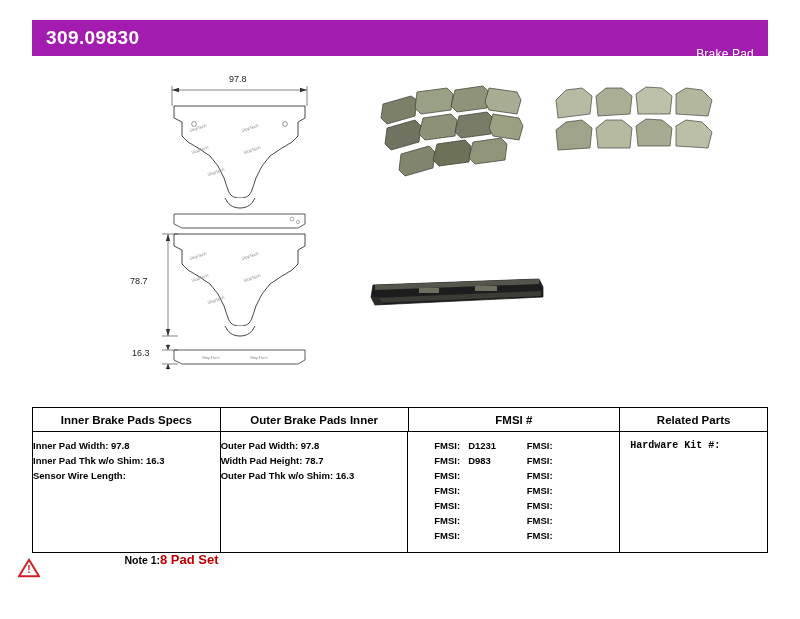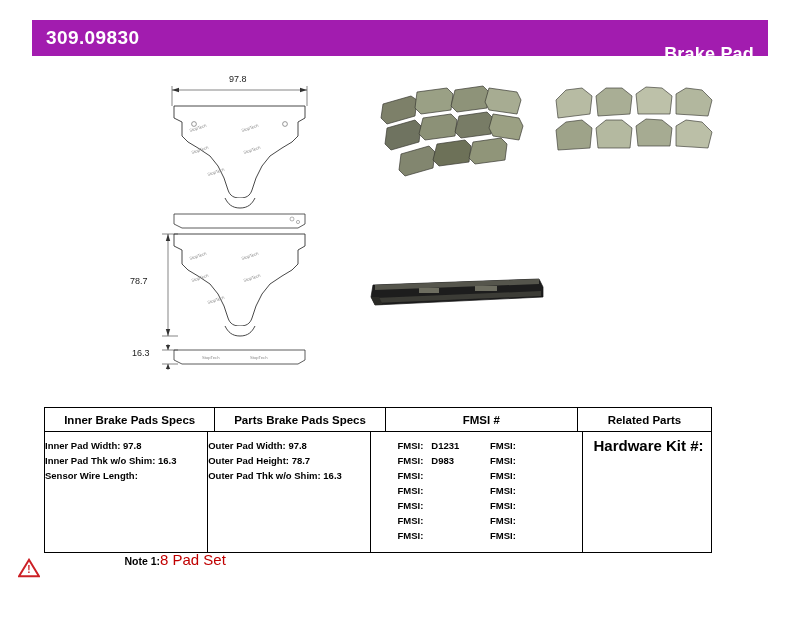--- a/index.html
+++ b/index.html
@@ -28,22 +28,22 @@
     padding: 0 14px;
   }
   .header .part-number {
     color: #ffffff;
     font-size: 19px;
     font-weight: bold;
     letter-spacing: 0.4px;
   }
   .header .doc-type {
     color: #ffffff;
-    font-size: 18px;
-    font-weight: bold;
+    font-size: 12px;
+    font-weight: normal;
     letter-spacing: 0.2px;
     margin-top: 32px;
   }
 
   
   .drawing-area {
     position: absolute;
     left: 32px; top: 62px;
     width: 736px; height: 330px;
   }
@@ -53,24 +53,23 @@
     position: absolute;
     font-size: 9px;
     color: #222;
     font-family: "Liberation Sans", sans-serif;
   }
 
   
   .spec-table {
     position: absolute;
     left: 32px; top: 407px;
-    width: 668px;
+    width: 736px;
     border: 1px solid #000;
     border-collapse: collapse;
-    margin-left: 12px;
   }
   .spec-table .row {
     display: flex;
   }
   .spec-table .hdr {
     border-bottom: 1px solid #000;
   }
   .col {
     border-right: 1px solid #000;
   }
@@ -108,25 +107,26 @@
   .fmsi-row {
     font-size: 9.5px;
     line-height: 15px;
     font-weight: bold;
     color: #000;
     white-space: nowrap;
   }
   .fmsi-row .num { padding-left: 8px; font-weight: bold; }
 
   .related {
-    font-size: 15px;
+    font-size: 10px;
     font-weight: bold;
     padding-left: 10px;
     line-height: 15px;
     color: #000;
+    font-family: Liberation Mono, monospace;
   }
 
   
   .notes {
     position: absolute;
     left: 48px; top: 552px;
     width: 700px;
   }
   .note-row {
     display: flex;
@@ -134,22 +134,22 @@
     line-height: 16px;
   }
   .note-label {
     font-size: 10.5px;
     font-weight: bold;
     color: #000;
     width: 112px;
     text-align: right;
   }
   .note-value {
-    font-size: 15px;
-    font-weight: normal;
+    font-size: 13px;
+    font-weight: bold;
     color: #c00000;
   }
   .warn-icon {
     position: absolute;
     left: 18px; top: 558px;
     width: 22px; height: 20px;
   }
 
   
   .pad-label {
@@ -290,35 +290,35 @@
         <rect x="108" y="19" width="22" height="5" fill="#6d6d60"></rect>
         <path d="M4,30 L8,38 L16,38 L12,30 Z" fill="#2a2a26"></path>
       </g>
     </svg>
 
   </div>
 
   <div class="spec-table">
     <div class="row hdr">
       <div class="col c1">Inner Brake Pads Specs</div>
-      <div class="col c2">Parts Brake Pads Specs</div>
+      <div class="col c2">Outer Brake Pads Inner</div>
       <div class="col c3">FMSI #</div>
       <div class="col c4">Related Parts</div>
     </div>
     <div class="row body">
 
       <div class="col c1">
         <div class="specline"><span class="lbl">Inner Pad Width:</span> <span class="val">97.8</span></div>
         <div class="specline"><span class="lbl">Inner Pad Thk w/o Shim:</span> <span class="val">16.3</span></div>
         <div class="specline"><span class="lbl">Sensor Wire Length:</span> <span class="val"></span></div>
       </div>
 
       <div class="col c2">
         <div class="specline"><span class="lbl">Outer Pad Width:</span> <span class="val">97.8</span></div>
-        <div class="specline"><span class="lbl">Outer Pad Height:</span> <span class="val">78.7</span></div>
+        <div class="specline"><span class="lbl">Width Pad Height:</span> <span class="val">78.7</span></div>
         <div class="specline"><span class="lbl">Outer Pad Thk w/o Shim:</span> <span class="val">16.3</span></div>
       </div>
 
       <div class="col c3">
         <div class="fmsi-grid">
           <div class="fmsi-col">
             <div class="fmsi-row"><span>FMSI:</span><span class="num">D1231</span></div>
             <div class="fmsi-row"><span>FMSI:</span><span class="num">D983</span></div>
             <div class="fmsi-row"><span>FMSI:</span><span class="num"></span></div>
             <div class="fmsi-row"><span>FMSI:</span><span class="num"></span></div>

